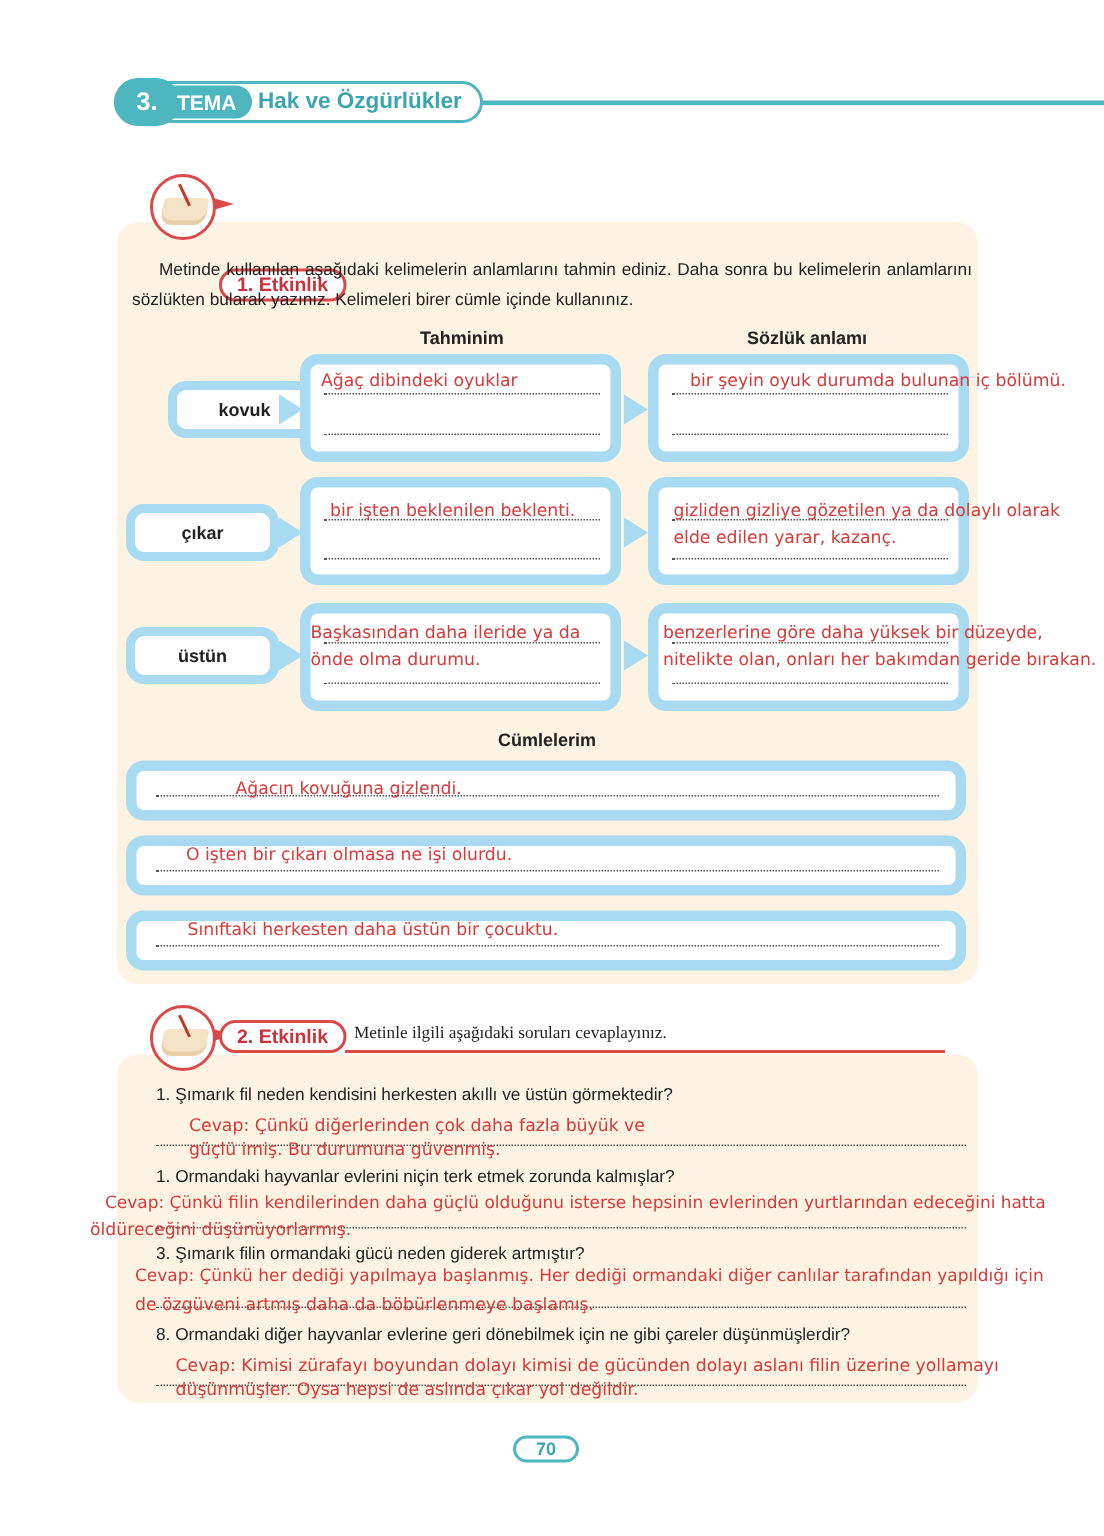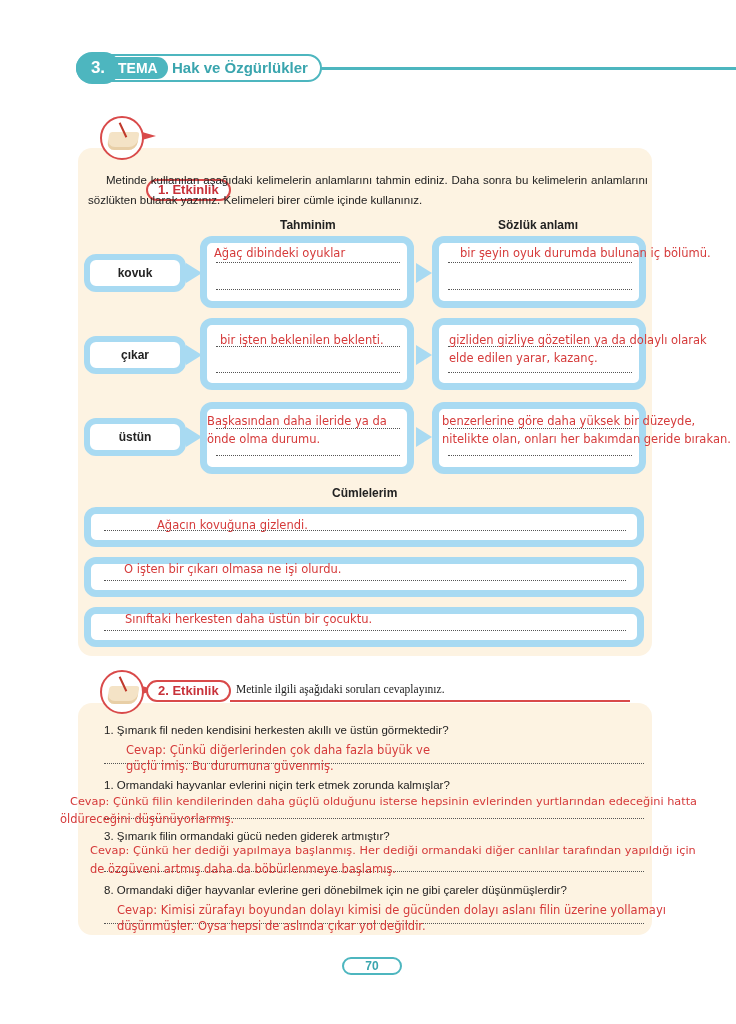--- a/index.html
+++ b/index.html
@@ -31,21 +31,21 @@
   .dots { position: absolute; height: 0; border-bottom: 1px dotted #555; }
   .hand { position: absolute; color: #d53a3a; font-family: "DejaVu Sans", sans-serif; font-size: 11.5px; line-height: 18px; white-space: nowrap; }
   .hand.wrap { white-space: normal; }
 
   .sent-box { position: absolute; left: 84px; width: 560px; height: 40px; border: 7px solid #a8daf2; border-radius: 12px; background: #fff; }
 
   .q { position: absolute; font-size: 11.5px; color: #222; white-space: nowrap; }
   .act2-line { position: absolute; left: 230px; top: 700px; width: 400px; height: 2px; background: #d94a4a; }
   .act2-instr { position: absolute; left: 236px; top: 683px; font-size: 11.5px; color: #222; font-family: Liberation Serif, serif; }
 
-  .page-num { position: absolute; left: 342px; top: 957px; width: 60px; height: 18px; border: 2px solid #4db6bf; border-radius: 9px; color: #3aa5ae; font-weight: bold; font-size: 12px; text-align: center; line-height: 14px; }
+  .page-num { position: absolute; left: 342px; top: 957px; width: 44px; height: 18px; border: 2px solid #4db6bf; border-radius: 9px; color: #3aa5ae; font-weight: bold; font-size: 12px; text-align: center; line-height: 14px; }
 </style>
 </head>
 <body>
 
 <div class="tema-line"></div>
 <div class="tema-pill"></div>
 <div class="tema-num">3.</div>
 <div class="tema-label">TEMA</div>
 <div class="tema-title">Hak ve Özgürlükler</div>
 
@@ -58,21 +58,21 @@
       <div class="act-pen"></div>
   </div>
   <div class="act-label" style="left:146px;top:143px;margin-top:36px;">1. Etkinlik</div>
 </div>
 
 <div class="instr">Metinde kullanılan aşağıdaki kelimelerin anlamlarını tahmin ediniz. Daha sonra bu kelimelerin anlamlarını sözlükten bularak yazınız. Kelimeleri birer cümle içinde kullanınız.</div>
 
 <div class="col-head" style="left:280px;top:218px;">Tahminim</div>
 <div class="col-head" style="left:498px;top:218px;">Sözlük anlamı</div>
 
-<div class="word-box" style="top:254px;">kovuk</div>
+<div class="word-box" style="top:254px;margin-left:28px;">kovuk</div>
 <div class="arrow" style="left:186px;top:263px;"></div>
 <div class="ans-box" style="left:200px;top:236px;width:214px;height:72px;"></div>
 <div class="dots" style="left:216px;top:262px;width:184px;"></div>
 <div class="dots" style="left:216px;top:289px;width:184px;"></div>
 <div class="hand" style="left:214px;top:244px;">Ağaç dibindeki oyuklar</div>
 <div class="arrow" style="left:416px;top:263px;"></div>
 <div class="ans-box" style="left:432px;top:236px;width:214px;height:72px;"></div>
 <div class="dots" style="left:448px;top:262px;width:184px;"></div>
 <div class="dots" style="left:448px;top:289px;width:184px;"></div>
 <div class="hand" style="left:460px;top:244px;">bir şeyin oyuk durumda bulunan iç bölümü.</div>

